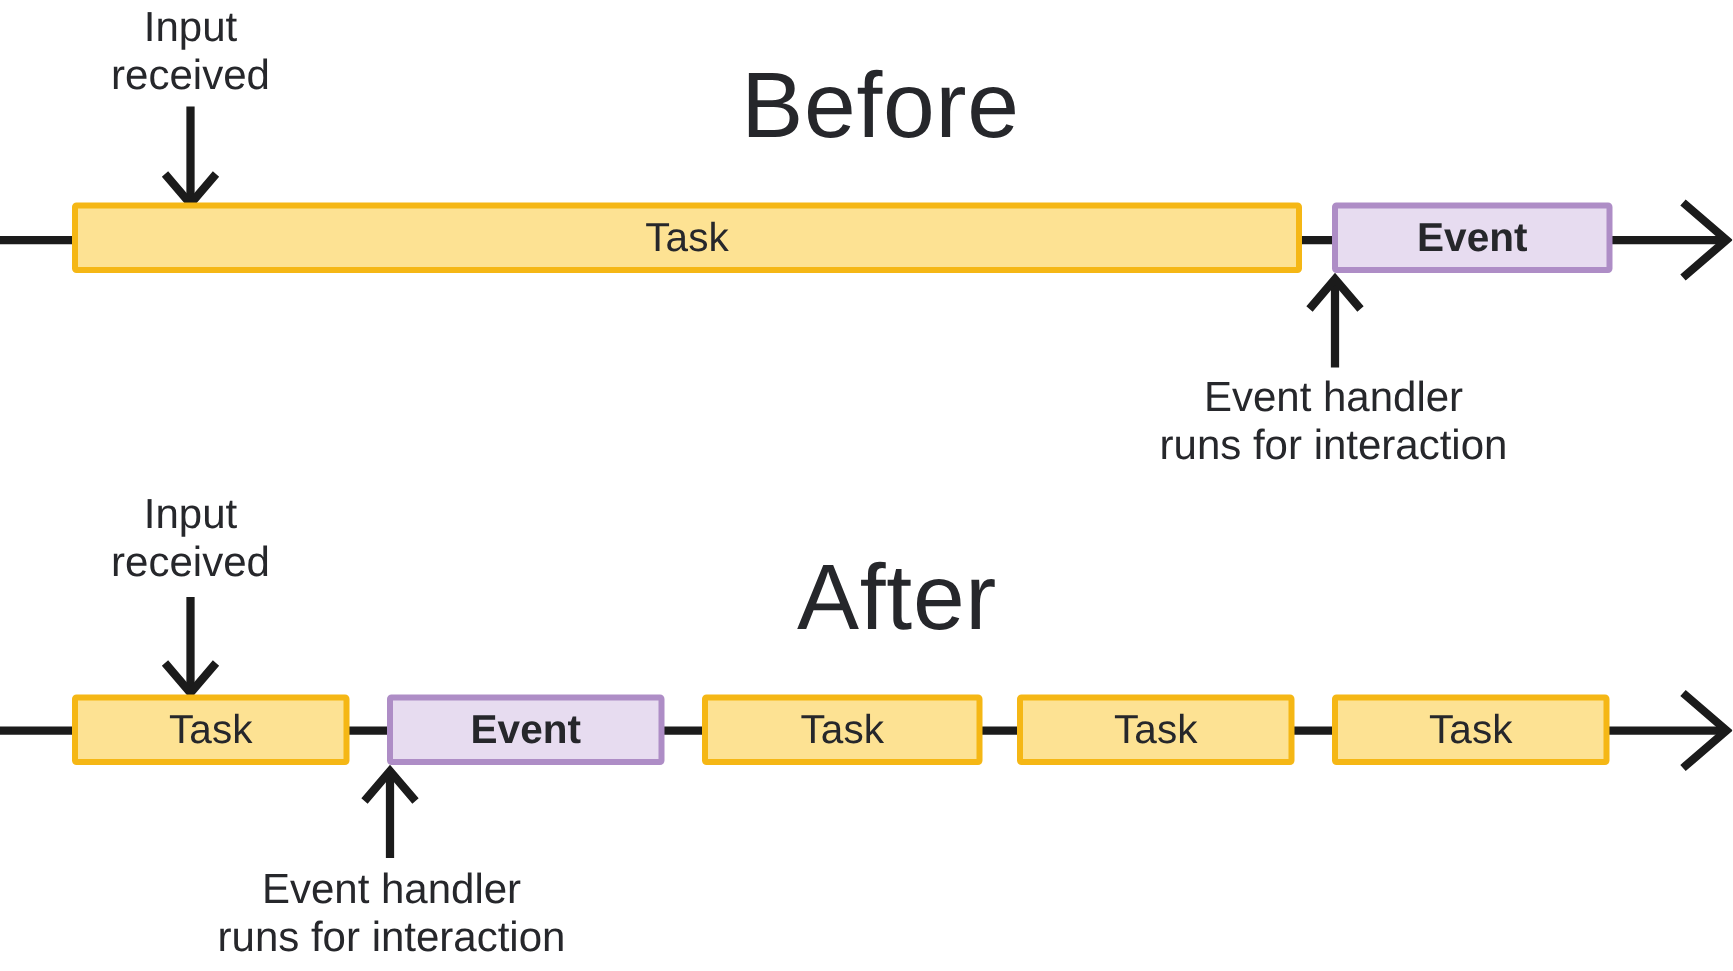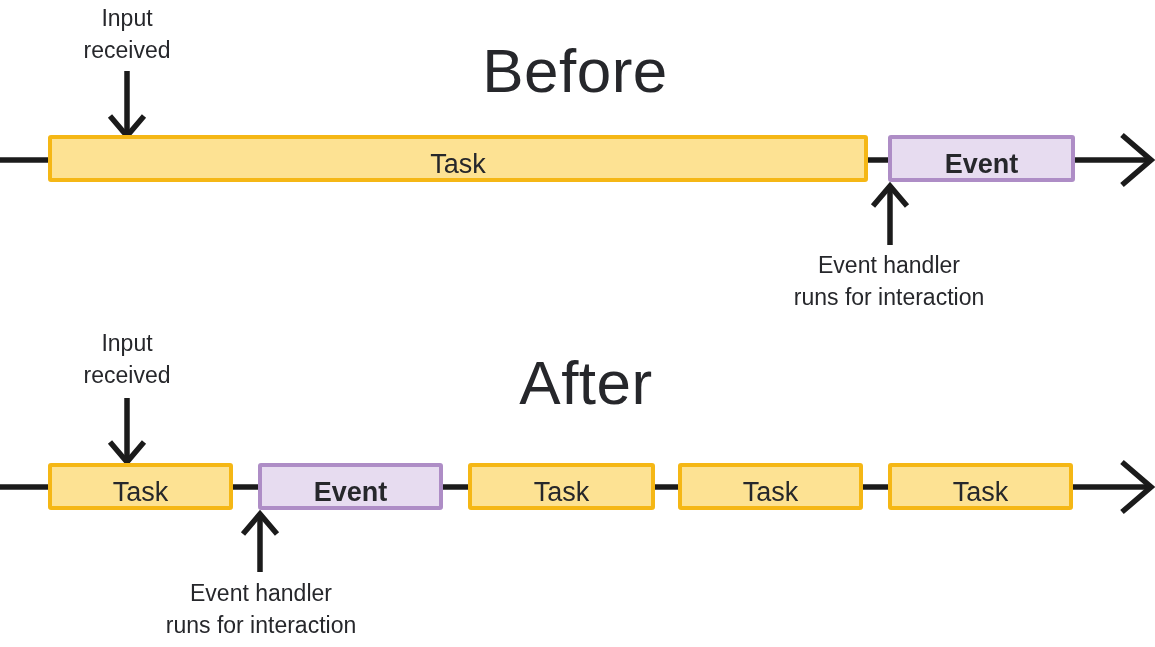--- a/index.html
+++ b/index.html
@@ -31,21 +31,21 @@
     stroke: var(--line);
     stroke-width: 5.5;
     fill: none;
     stroke-linecap: butt;
     stroke-linejoin: miter;
   }
   .box {
     position: absolute;
     height: 47px;
     display: flex;
-    align-items: flex-end;
+    align-items: center;
     justify-content: center;
     border-radius: 3px;
     z-index: 2;
     font-size: 27px;
     line-height: 1;
     color: var(--text);
   }
   .box.task {
     background: var(--task-fill);
     border: 4px solid var(--task-border);
@@ -67,29 +67,30 @@
 
   .title {
     position: absolute;
     transform: translateX(-50%);
     font-size: 62px;
     font-weight: 500;
     line-height: 1;
     letter-spacing: 0.5px;
     z-index: 3;
     white-space: nowrap;
+    margin-left: 12px;
   }
   .before-title { left: 575px; top: 40px; }
-  .after-title  { left: 586px; top: 352px; }
+  .after-title  { left: 586px; top: 368px; }
 
   .annotation {
     position: absolute;
     transform: translateX(-50%);
     text-align: center;
-    font-size: 23px;
+    font-size: 28px;
     line-height: 32px;
     z-index: 3;
     white-space: nowrap;
   }
   .annotation span { display: block; }
   .before-input   { left: 127px; top: 2px; }
   .before-handler { left: 889px; top: 249px; }
   .after-input    { left: 127px; top: 327px; }
   .after-handler  { left: 261px; top: 577px; }
 </style>

